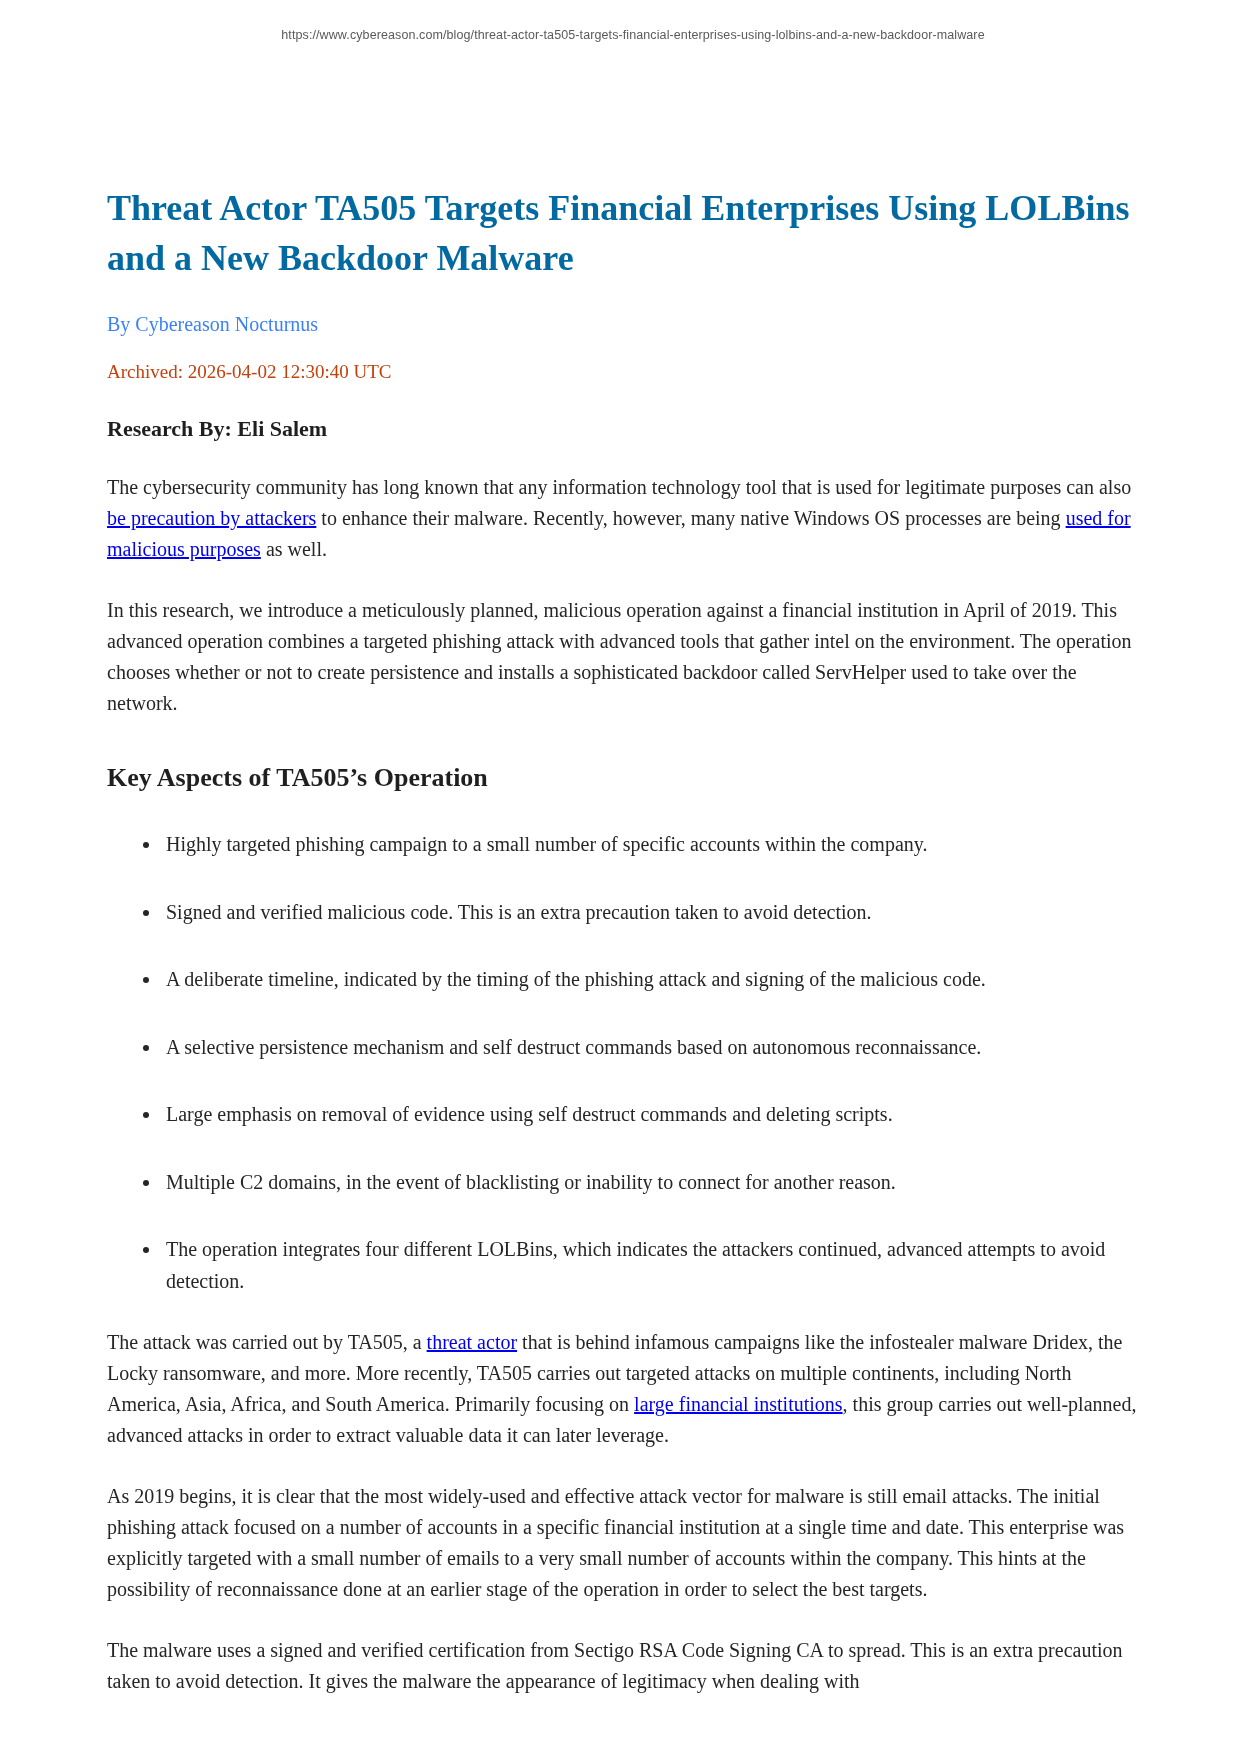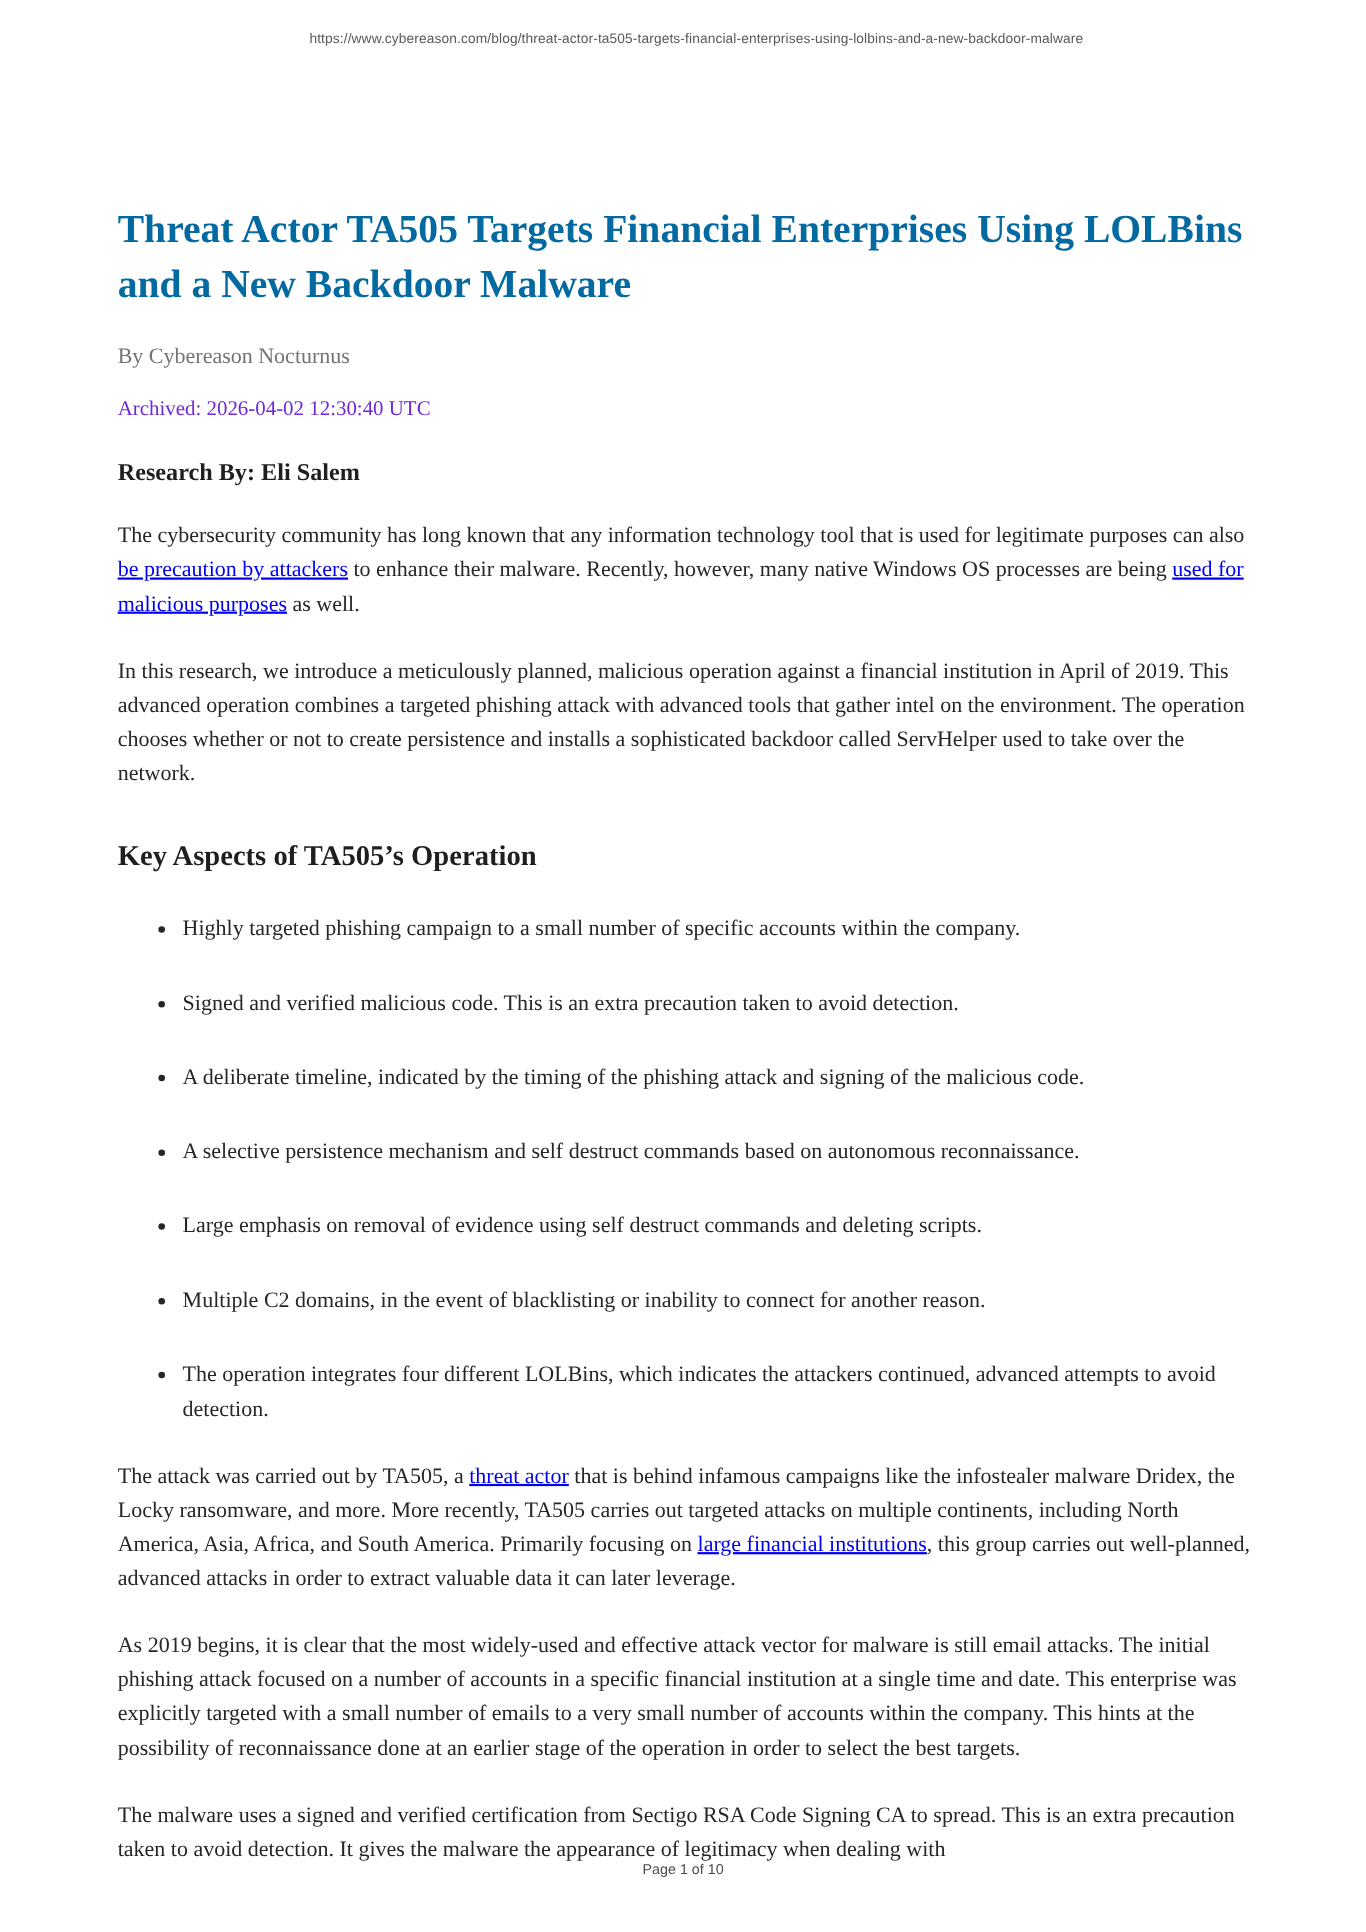--- a/index.html
+++ b/index.html
@@ -37,26 +37,26 @@
   h1.title {
     margin: 183px 0 0 0;
     font-size: 36px;
     line-height: 50px;
     font-weight: bold;
     color: #0369a1;
   }
   .byline {
     margin-top: 30px;
     font-size: 20px;
-    color: #737373;
+    color: #3b82f6;
   }
   .archived {
     margin-top: 25px;
     font-size: 19px;
-    color: #6d28d9;
+    color: #c2410c;
   }
   h3.research-by {
     margin: 33px 0 0 0;
     font-size: 22px;
     font-weight: bold;
     color: #1f1f1f;
   }
   p.body-p {
     margin: 30px 0 0 0;
     font-size: 20px;
@@ -130,15 +130,14 @@
     </ul>
 
     <p class="body-p">The attack was carried out by TA505, a <a class="link" href="#">threat actor</a> that is behind infamous campaigns like the infostealer malware Dridex, the Locky ransomware, and more. More recently, TA505 carries out targeted attacks on multiple continents, including North America, Asia, Africa, and South America. Primarily focusing on <a class="link" href="#">large financial institutions</a>, this group carries out well-planned, advanced attacks in order to extract valuable data it can later leverage.</p>
 
     <p class="body-p">As 2019 begins, it is clear that the most widely-used and effective attack vector for malware is still email attacks. The initial phishing attack focused on a number of accounts in a specific financial institution at a single time and date. This enterprise was explicitly targeted with a small number of emails to a very small number of accounts within the company. This hints at the possibility of reconnaissance done at an earlier stage of the operation in order to select the best targets.</p>
 
     <p class="body-p">The malware uses a signed and verified certification from Sectigo RSA Code Signing CA to spread. This is an extra precaution taken to avoid detection. It gives the malware the appearance of legitimacy when dealing with</p>
 
   </div>
 
-  <div class="footer-page">Page 1 of 10</div>
 
 </div>
 
 </body></html>

